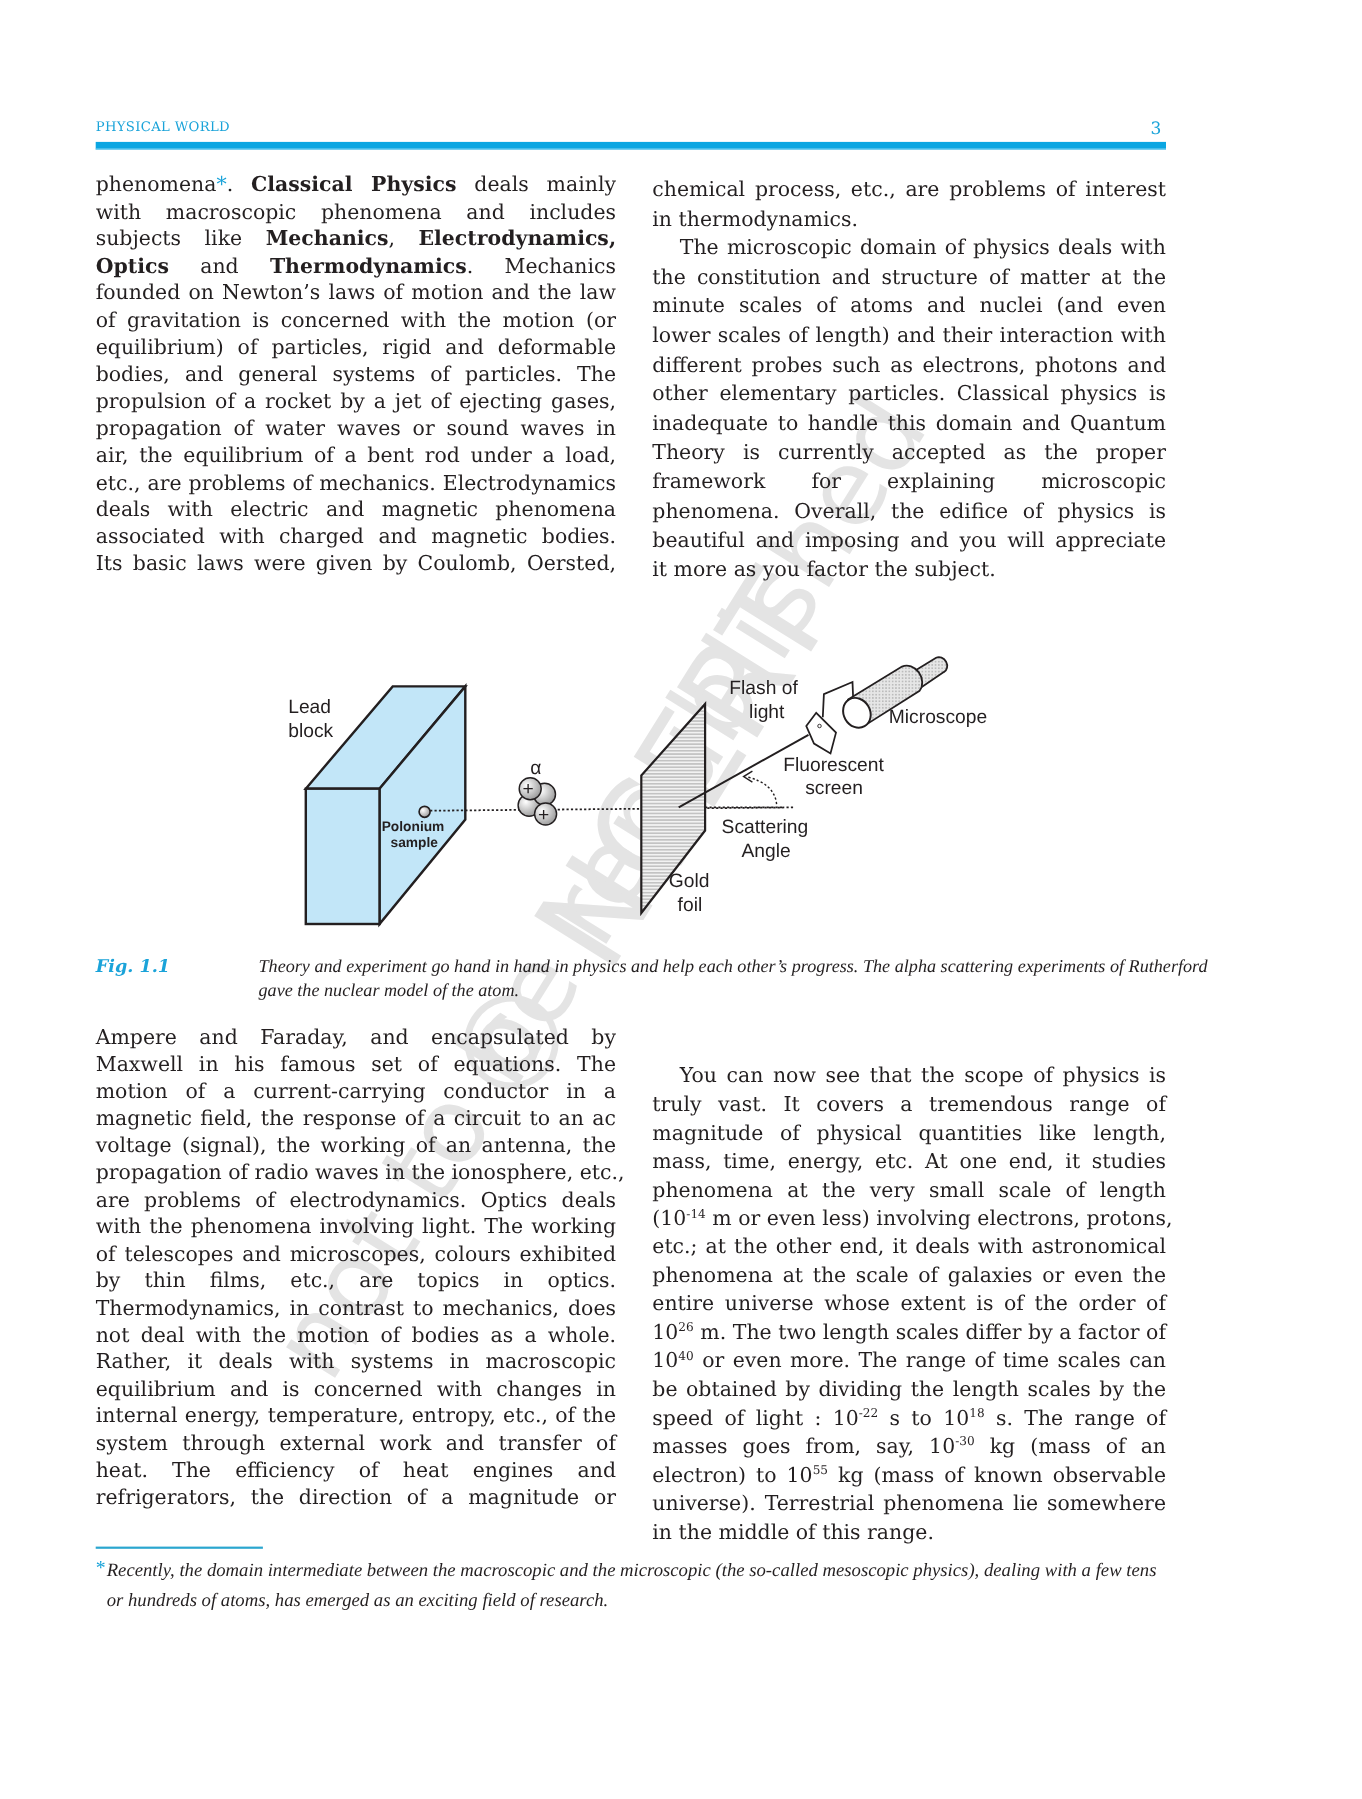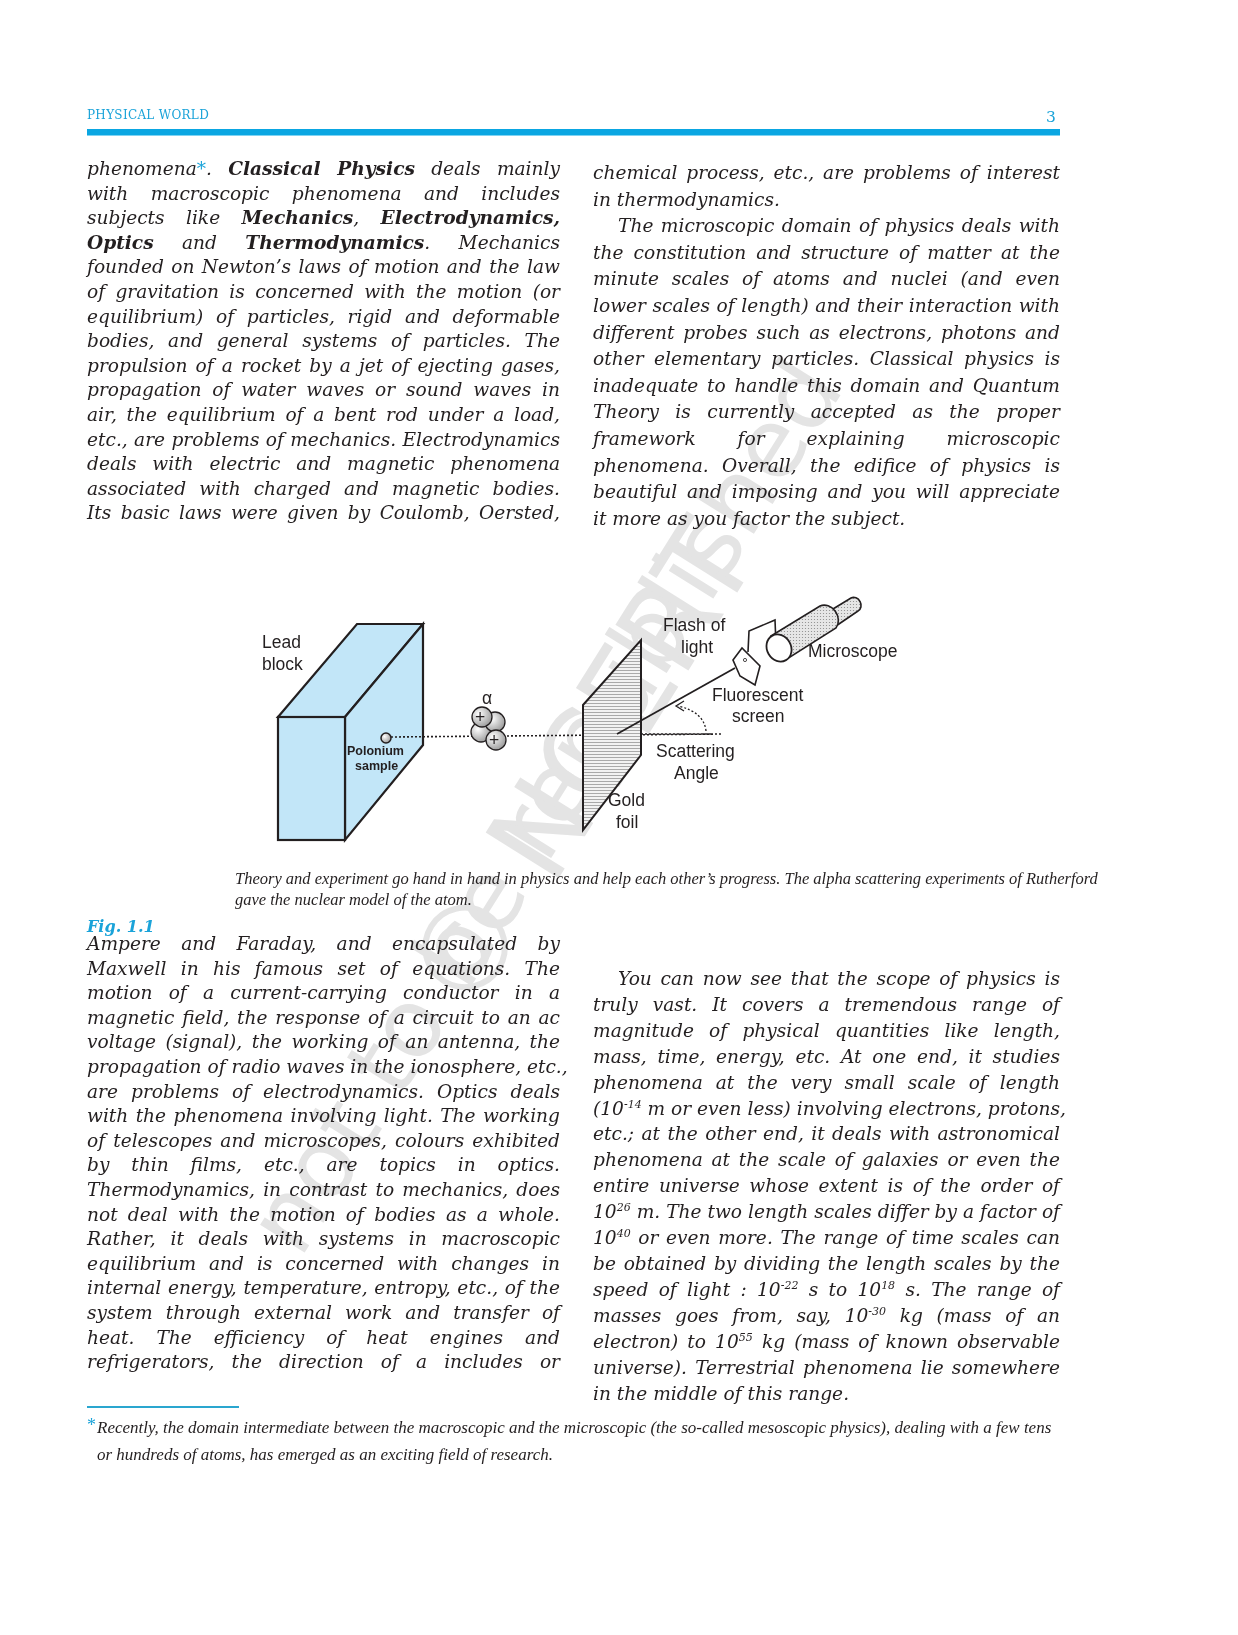--- a/index.html
+++ b/index.html
@@ -2,29 +2,29 @@
 <html><head>
 <meta charset="utf-8">
 <style>
   html, body { margin: 0; padding: 0; background: #ffffff; }
   body { width: 1238px; height: 1635px; position: relative; overflow: hidden;
          font-family: "DejaVu Serif", "Liberation Serif", serif; color: #231f20; }
   .abs { position: absolute; }
   .running-head { left: 87px; top: 108px; font-size: 12px; color: #1aa3d9; letter-spacing: 0.3px; }
   .page-num { left: 1046px; top: 108px; font-size: 15.5px; color: #1aa3d9; }
   .head-rule { left: 87px; top: 129px; width: 973px; height: 6px; background: #0aa6e2; border-bottom: 1px solid #7fd3f2; }
-  .col { position: absolute; width: 473px; font-size: 18.6px; line-height: 24.6px; text-align: justify; font-style: italic; }
+  .col { position: absolute; width: 473px; font-size: 18.6px; line-height: 24.6px; text-align: justify; }
   .col .ln { display: block; text-align: justify; text-align-last: justify; white-space: nowrap; overflow: visible; }
   .col .ln.last { text-align-last: left; }
   .col .ln.indent { padding-left: 25px; }
   b { font-weight: bold; }
   .star { color: #1aa3d9; }
   sup { font-size: 11px; line-height: 0; vertical-align: 7px; margin-top: 32px; }
   .caption { left: 87px; top: 868px; width: 980px; font-size: 16.5px; line-height: 21px; font-style: italic; font-family: "Liberation Serif", serif; }
-  .fig-label { position: absolute; left: 0; top: 0; font-weight: bold; color: #1aa3d9; font-style: italic; font-family: "DejaVu Serif", serif; font-size: 16px; margin-top: 48px; }
+  .fig-label { position: absolute; left: 0; top: 0; font-weight: bold; color: #1aa3d9; font-style: italic; font-family: "DejaVu Serif", serif; font-size: 16px; }
   .cap-text { position: absolute; left: 100px; top: 0; width: 880px; margin-left: 48px; }
   .foot-rule { left: 87px; top: 1406px; width: 152px; height: 2px; background: #2aa6cf; }
   .footnote { left: 87px; top: 1414px; width: 990px; font-size: 17px; line-height: 27px; font-style: italic; font-family: "Liberation Serif", serif; }
   .footnote .fn-star { position: absolute; left: 0; top: -2px; color: #1aa3d9; font-style: normal; font-size: 18px; }
   .footnote .fn-text { position: absolute; left: 10px; top: 0; width: 960px; }
   .diagram { left: 0; top: 0; width: 1238px; height: 1635px; pointer-events: none; }
   .watermark { left: 0; top: 0; width: 1238px; height: 1635px; pointer-events: none; }
   .wm-text { font-family: "DejaVu Sans", sans-serif; fill: #e4e4e4; }
   .dlabel { font-family: "Liberation Sans", sans-serif; font-size: 17.5px; fill: #231f20; }
   .dlabel-b { font-family: "Liberation Sans", sans-serif; font-size: 12.5px; font-weight: bold; fill: #231f20; }
@@ -162,21 +162,21 @@
     <span class="ln"><span>with the phenomena involving light. The working</span></span>
     <span class="ln"><span>of telescopes and microscopes, colours exhibited</span></span>
     <span class="ln"><span>by thin films, etc., are topics in optics.</span></span>
     <span class="ln"><span>Thermodynamics, in contrast to mechanics, does</span></span>
     <span class="ln"><span>not deal with the motion of bodies as a whole.</span></span>
     <span class="ln"><span>Rather, it deals with systems in macroscopic</span></span>
     <span class="ln"><span>equilibrium and is concerned with changes in</span></span>
     <span class="ln"><span>internal energy, temperature, entropy, etc., of the</span></span>
     <span class="ln"><span>system through external work and transfer of</span></span>
     <span class="ln"><span>heat.  The efficiency of heat engines and</span></span>
-    <span class="ln"><span>refrigerators, the direction of a includes or</span></span>
+    <span class="ln"><span>refrigerators, the direction of a magnitude or</span></span>
   </div>
 <div class="col" id="col-br" style="left:593px; top:966px; width:467px; line-height:25.9px;">
     <span class="ln indent"><span>You can now see that the scope of physics is</span></span>
     <span class="ln"><span>truly vast.  It covers a tremendous range of</span></span>
     <span class="ln"><span>magnitude of physical quantities like length,</span></span>
     <span class="ln"><span>mass, time, energy, etc.  At one end, it studies</span></span>
     <span class="ln"><span>phenomena at the very small scale of length</span></span>
     <span class="ln"><span>(10</span><sup>-14</sup><span> m or even less) involving electrons, protons,</span></span>
     <span class="ln"><span>etc.; at the other end, it deals with astronomical</span></span>
     <span class="ln"><span>phenomena at the scale of galaxies or even the</span></span>

